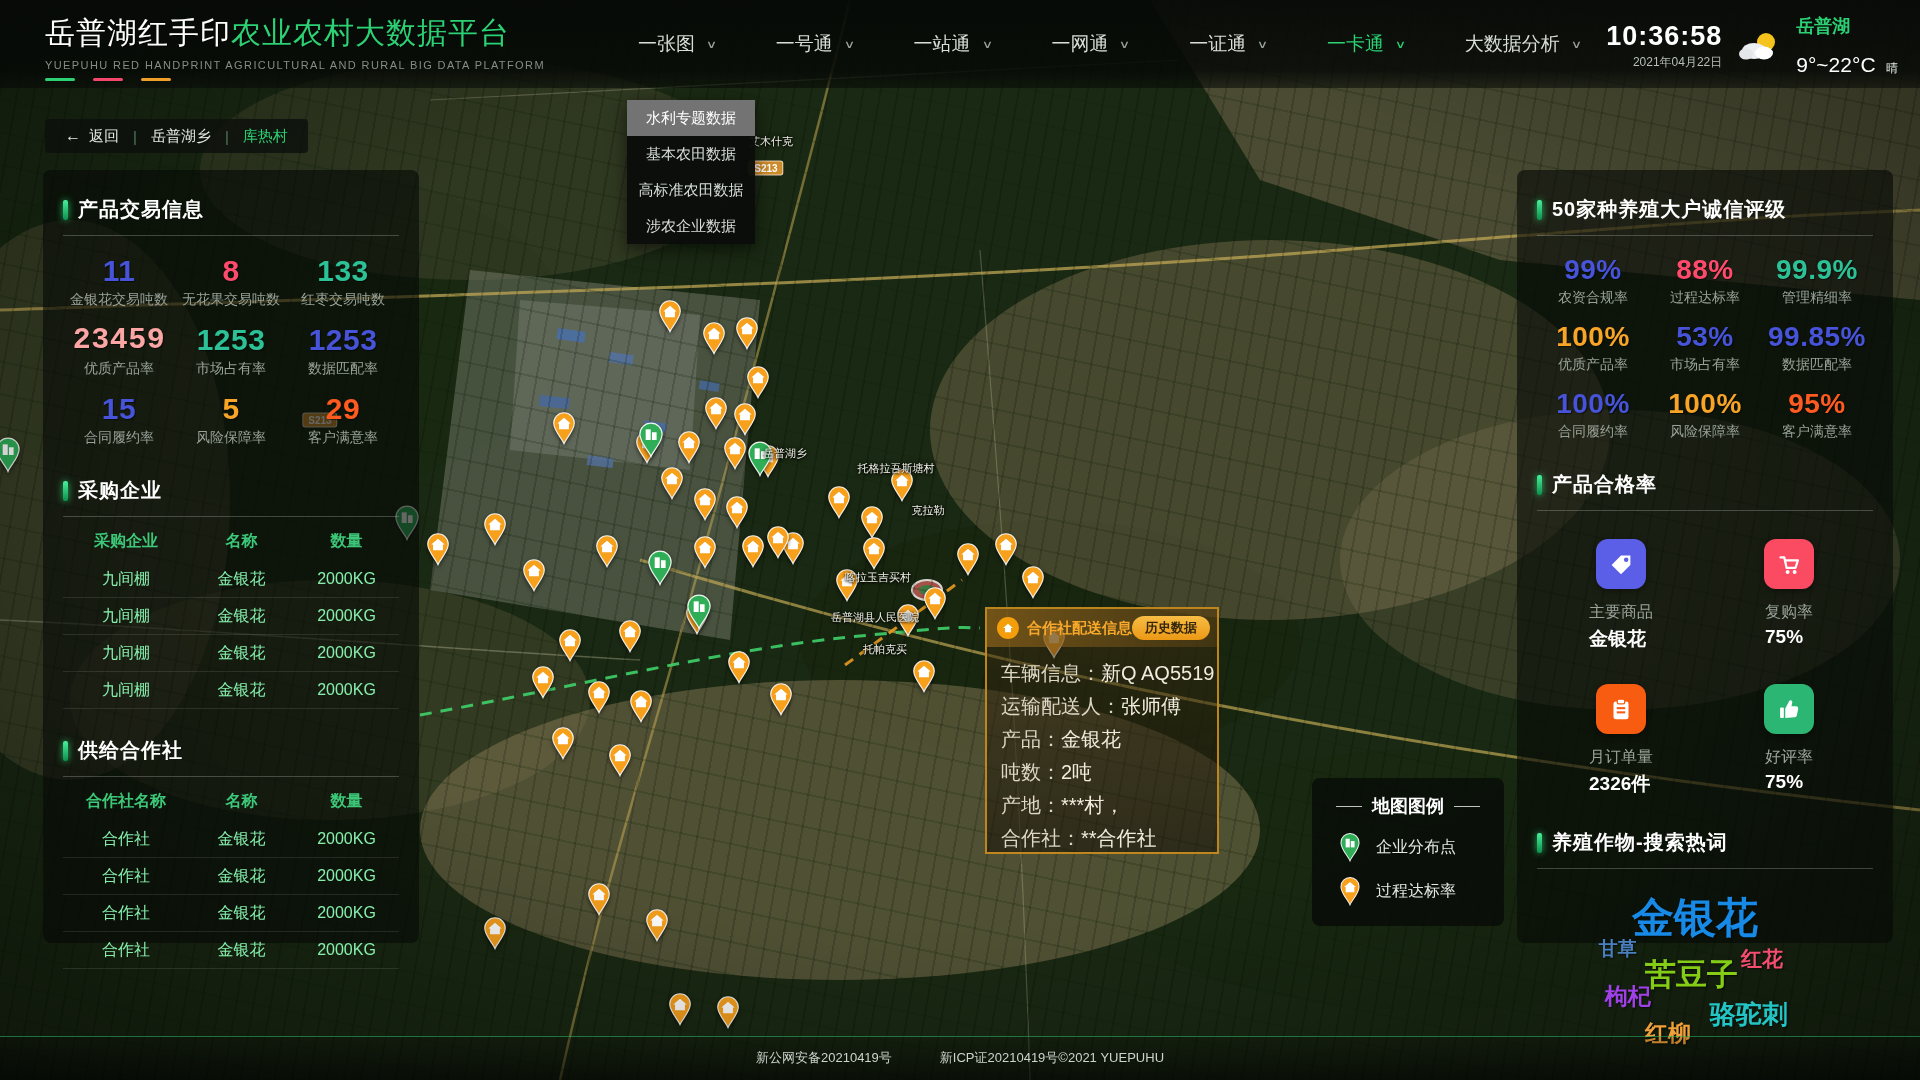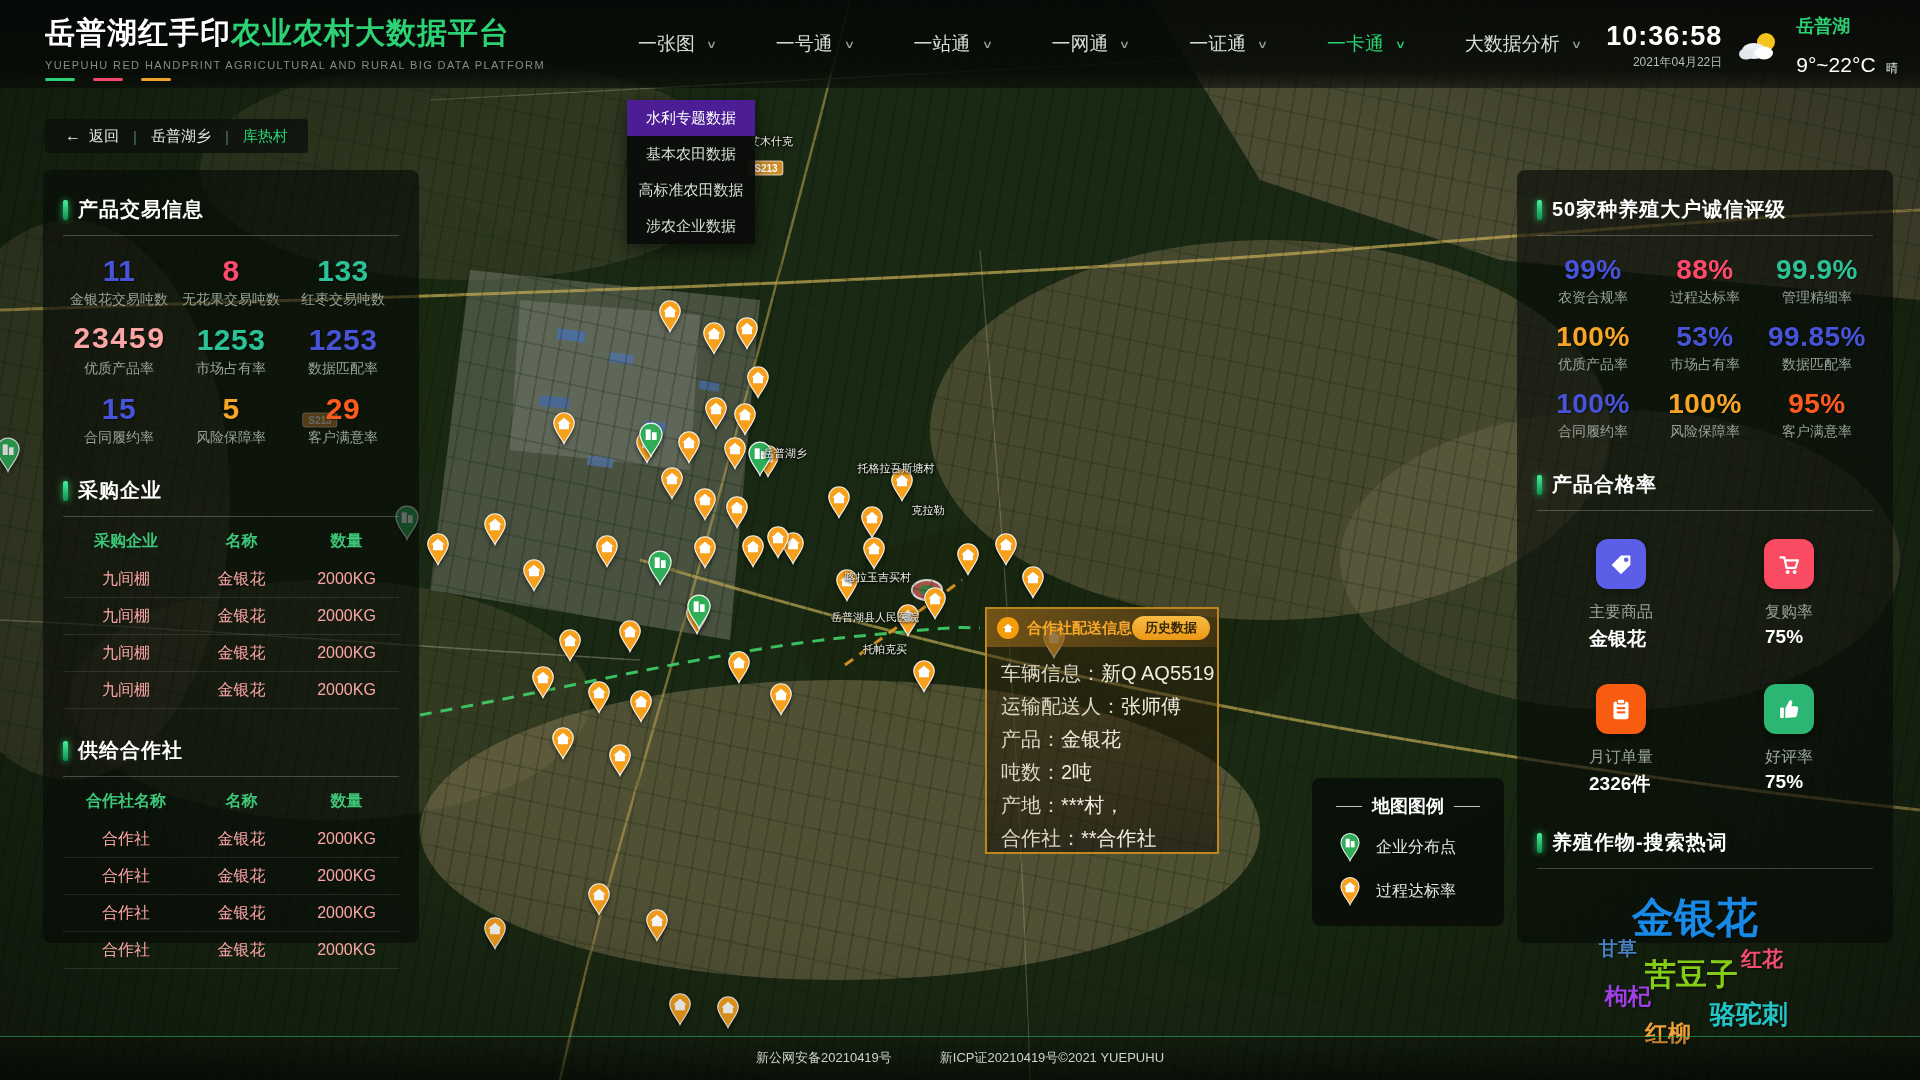--- a/index.html
+++ b/index.html
@@ -13,21 +13,21 @@
 .vignette{z-index:13;background:radial-gradient(ellipse at 50% 45%,transparent 52%,rgba(0,0,0,.45) 100%);}
 .routes{position:absolute;inset:0;z-index:10;pointer-events:none;}
 #map-markers{position:absolute;inset:0;z-index:11;}
 #map-labels{position:absolute;inset:0;z-index:12;pointer-events:none;}
 .pin{position:absolute;transform:translate(-50%,-100%);cursor:pointer;filter:drop-shadow(0 2px 2px rgba(0,0,0,.55));line-height:0;}
 .map-label{position:absolute;transform:translate(-50%,-50%);font-size:11px;color:#f2f2e9;text-shadow:0 1px 2px #000,0 0 4px #000;white-space:nowrap;}
 .map-badge{position:absolute;transform:translate(-50%,-50%);background:#cf8c2a;color:#fff;font-size:10px;font-weight:bold;padding:1px 5px;border-radius:3px;border:1px solid rgba(255,255,255,.65);}
 
 header{position:absolute;top:0;left:0;right:0;height:88px;background:linear-gradient(180deg,rgba(6,9,6,.95) 0%,rgba(6,9,6,.86) 80%,rgba(6,9,6,.55) 100%);z-index:30;}
 .brand{position:absolute;left:45px;top:13px;}
-.brand-title{font-size:30px;font-weight:bold;letter-spacing:1px;white-space:nowrap;}
+.brand-title{font-size:30px;font-weight:normal;letter-spacing:1px;white-space:nowrap;}
 .tw{color:#fff;text-shadow:1px 1px 0 rgba(0,0,0,.6);}
 .tg{color:#2bd173;text-shadow:1px 1px 0 rgba(0,0,0,.6);}
 .brand-sub{font-size:11px;color:#848e84;letter-spacing:1.4px;margin-top:5px;white-space:nowrap;}
 .brand-dashes{display:flex;gap:18px;margin-top:7px;}
 .dash{width:30px;height:3px;border-radius:2px;}
 .d1{background:#2bd173;}.d2{background:#f5476b;}.d3{background:#f0a028;}
 .main-nav{position:absolute;left:608px;top:0;height:88px;display:flex;align-items:center;}
 .nav-item{display:flex;align-items:center;margin:0 30px;font-size:19px;color:#d8ded8;cursor:pointer;white-space:nowrap;}
 .nav-item .chev{margin-left:12px;font-size:12px;color:#9aa39a;transform:scale(1.3,.9);}
 .nav-item.active{color:#2bd173;}
@@ -37,21 +37,21 @@
 .clock-time{font-size:27px;font-weight:bold;color:#fff;letter-spacing:1px;}
 .clock-date{font-size:12px;color:#b8bfb8;margin-top:2px;}
 .wx-icon{line-height:0;}
 .wx-city{font-size:18px;font-weight:bold;color:#2bd173;text-align:left;}
 .wx-temp-row{margin-top:15px;white-space:nowrap;}
 .wx-temp{font-size:21px;color:#fff;}
 .wx-cond{font-size:12px;color:#dfe5df;margin-left:6px;}
 
 .dropdown{position:absolute;left:627px;top:100px;width:128px;background:rgba(10,13,10,.96);z-index:40;box-shadow:0 5px 16px rgba(0,0,0,.55);}
 .dd-item{height:36px;line-height:36px;text-align:center;font-size:15px;color:#d8ded8;cursor:pointer;}
-.dd-item.active{background:#4c1d95;color:#fff;}
+.dd-item.active{background:#737373;color:#fff;}
 
 .breadcrumb{position:absolute;left:45px;top:119px;height:34px;padding:0 20px;background:rgba(12,16,12,.82);border-radius:4px;display:flex;align-items:center;gap:14px;z-index:25;font-size:15px;color:#e2e8e2;}
 .bc-back{display:flex;align-items:center;gap:8px;cursor:pointer;}
 .bc-arrow{font-size:16px;}
 .bc-div{color:#4f7a5d;}
 .crumb{cursor:pointer;}
 .crumb.current{color:#2bd173;}
 
 .panel{position:absolute;top:170px;width:376px;height:773px;background:rgba(6,10,6,.62);border-radius:8px;padding:6px 20px 0;z-index:20;}
 .panel.left{left:43px;}
@@ -60,21 +60,21 @@
 .sec-bar{width:5px;height:20px;border-radius:2px;background:linear-gradient(180deg,#49f09a,#0d8f4e);box-shadow:0 0 7px rgba(46,220,120,.85);flex:none;}
 .sec-text{font-size:20px;font-weight:bold;color:#fff;letter-spacing:1px;white-space:nowrap;}
 .sec-line{height:1px;background:rgba(255,255,255,.22);margin-top:12px;}
 .stats-grid{display:grid;grid-template-columns:repeat(3,1fr);row-gap:14px;margin-top:18px;text-align:center;}
 .stat-value{font-size:30px;font-weight:bold;letter-spacing:.5px;text-shadow:1px 1px 1px rgba(0,0,0,.5);}
 .panel.right .stat-value{font-size:28px;}
 .stat-label{font-size:14px;color:#98a298;margin-top:3px;white-space:nowrap;}
 .table{margin-top:4px;}
 .trow{display:flex;height:37px;align-items:center;border-bottom:1px solid rgba(255,255,255,.10);}
 .trow.thead{color:#3cc878;font-size:16px;border-bottom:none;height:40px;font-weight:bold;}
-.trow:not(.thead){color:#fca5a5;font-size:16px;}
+.trow:not(.thead){color:#86efac;font-size:16px;}
 .tcell{flex:1;text-align:center;}
 .tcell:first-child{flex:1.2;}
 .quality-grid{display:grid;grid-template-columns:1fr 1fr;row-gap:32px;margin-top:28px;}
 .qcard{display:flex;align-items:center;gap:13px;flex-direction:column;}
 .qicon{width:50px;height:50px;border-radius:12px;display:flex;align-items:center;justify-content:center;flex:none;box-shadow:0 2px 6px rgba(0,0,0,.4);}
 .qlabel{font-size:16px;color:#9aa49a;white-space:nowrap;}
 .qvalue{font-size:19px;font-weight:bold;color:#fff;margin-top:3px;white-space:nowrap;}
 .cloud{position:relative;height:205px;margin-top:6px;}
 .word{position:absolute;transform:translate(-50%,-50%);font-weight:bold;white-space:nowrap;text-shadow:1px 1px 2px rgba(0,0,0,.6);}
 

